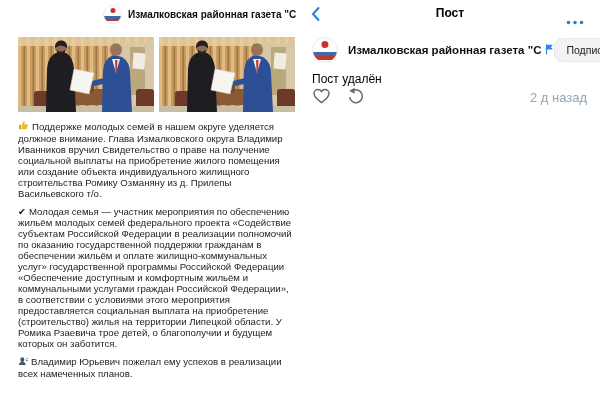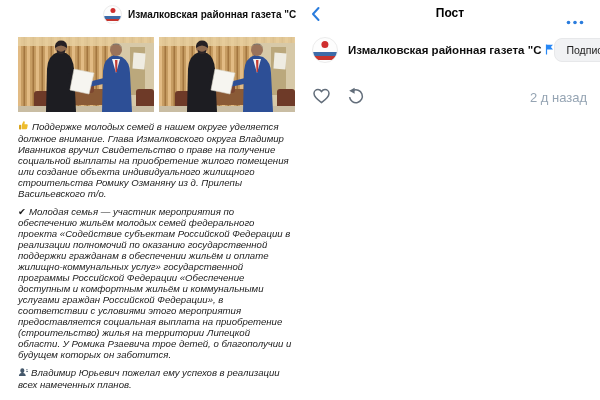--- a/index.html
+++ b/index.html
@@ -16,21 +16,21 @@
   .name { font-weight:700; color:#0f0f0f; white-space:nowrap; }
   .flag-icon { display:inline-block; margin-left:4px; }
 
   
   #left-panel { position:absolute; left:0; top:0; width:300px; height:400px; background:#fff; }
   #left-header { position:absolute; left:103px; top:5px; display:flex; align-items:center; }
   #left-header .avatar { width:19px; height:19px; }
   #left-header .name { font-size:10px; margin-left:6px; }
   #left-header .subscribe-btn { margin-left:8px; font-size:9px; padding:3px 9px; }
   #photos { position:absolute; left:18px; top:37px; }
-  #left-text { position:absolute; left:18px; top:120px; width:274px; font-size:9.6px; line-height:11px; color:#1c1c1c;font-style:italic; }
+  #left-text { position:absolute; left:18px; top:120px; width:274px; font-size:9.6px; line-height:11px; color:#1c1c1c; }
   #left-text p { margin:0 0 7px 0; }
   #left-text p.last { margin-bottom:0; }
   .p-icon { display:inline-block; vertical-align:-1px; margin-right:3px; }
   .check-glyph { font-family:"DejaVu Sans",sans-serif; color:#1a1a1a; font-size:9.5px; margin-right:3px; }
   #hashtags { color:#4a7bbd; cursor:pointer; }
 
   
   #right-panel { position:absolute; left:300px; top:0; width:300px; height:400px; background:#fff; }
   #topbar { position:absolute; left:0; top:0; width:100%; height:28px; }
   #back-btn { position:absolute; left:10px; top:6px; cursor:pointer; }
@@ -153,20 +153,21 @@
       <span class="name">Измалковская районная газета "С</span>
       <span class="flag-icon">
         <svg width="9" height="11" viewBox="0 0 9 11">
             <path d="M1.5 0.5 v10" stroke="#2787f5" stroke-width="1.2"></path>
             <path d="M2 0.8 h6 l-2.1 2.3 2.1 2.3 h-6 z" fill="#2787f5"></path>
           </svg>
       </span>
       <button class="subscribe-btn">Подписаться</button>
     </div>
 
+    <div id="deleted-status">Пост удалён</div>
 
     <div id="actions">
       <span class="act">
         <svg width="19" height="18" viewBox="0 0 19 18">
             <path fill="none" stroke="#626d7a" stroke-width="1.5" d="M9.5 15.6 C5.6 12.9 2 10.2 2 6.6 C2 4.3 3.8 2.6 6 2.6 C7.4 2.6 8.7 3.3 9.5 4.5 C10.3 3.3 11.6 2.6 13 2.6 C15.2 2.6 17 4.3 17 6.6 C17 10.2 13.4 12.9 9.5 15.6 Z"></path>
           </svg>
       </span>
       <span class="act">
         <svg width="19" height="18" viewBox="0 0 19 18">
             <path fill="none" stroke="#626d7a" stroke-width="1.5" d="M7 3.6 A6.4 6.4 0 1 1 3.6 10.2"></path>

